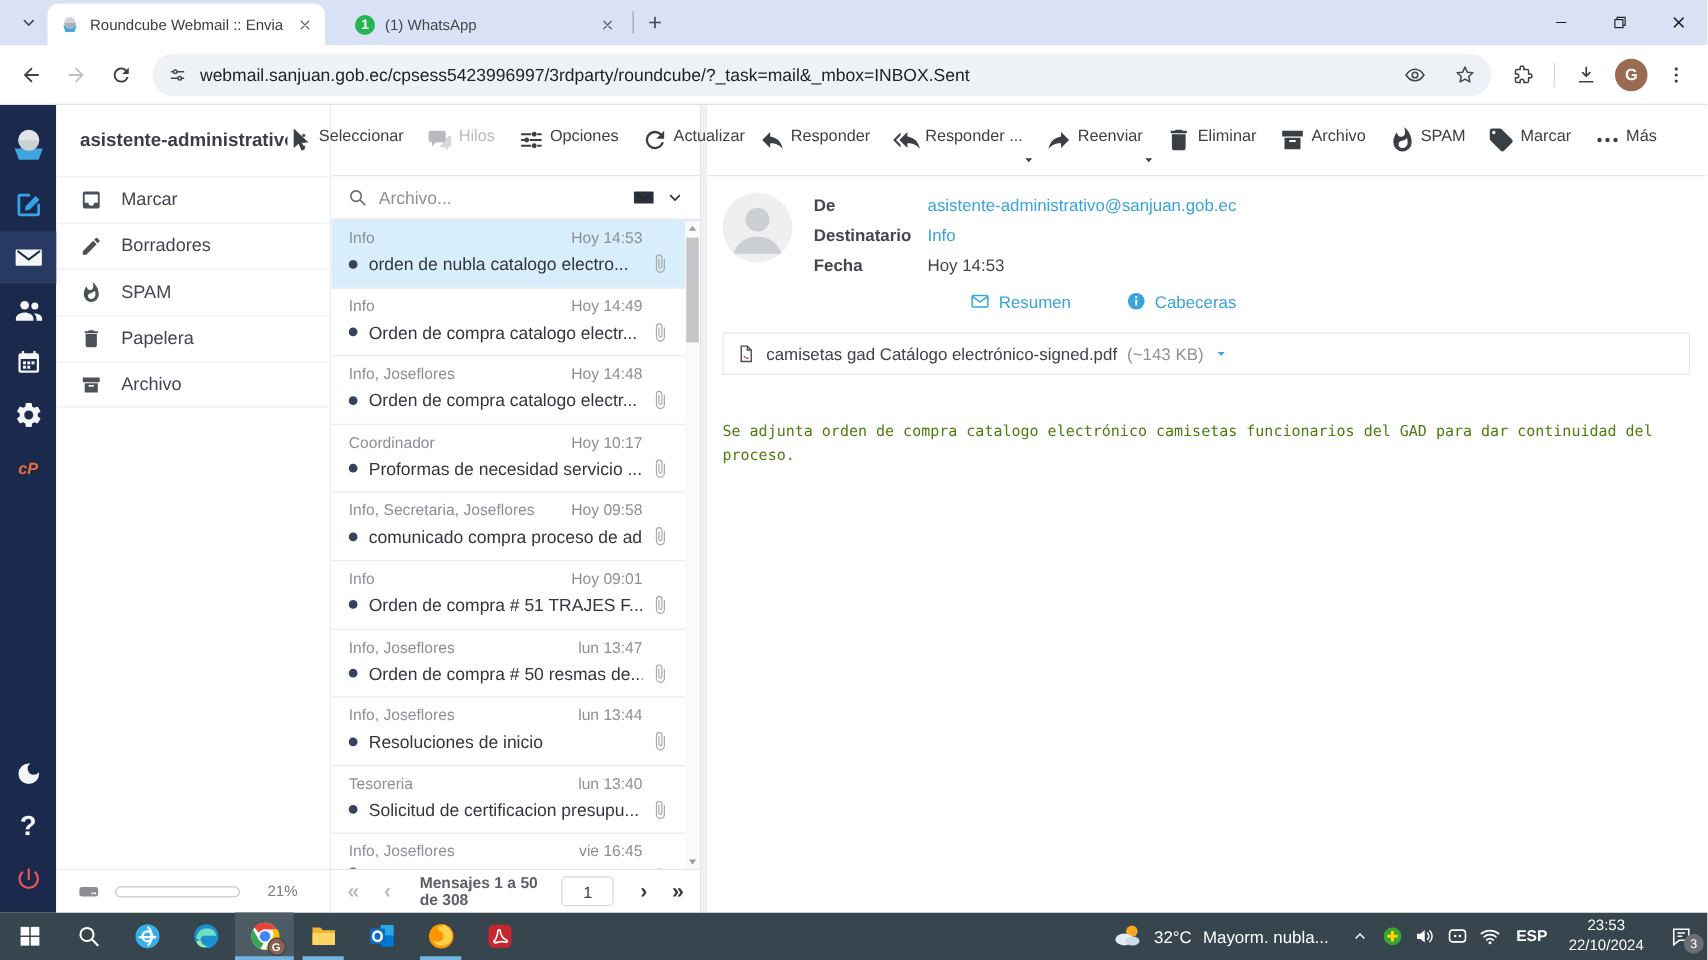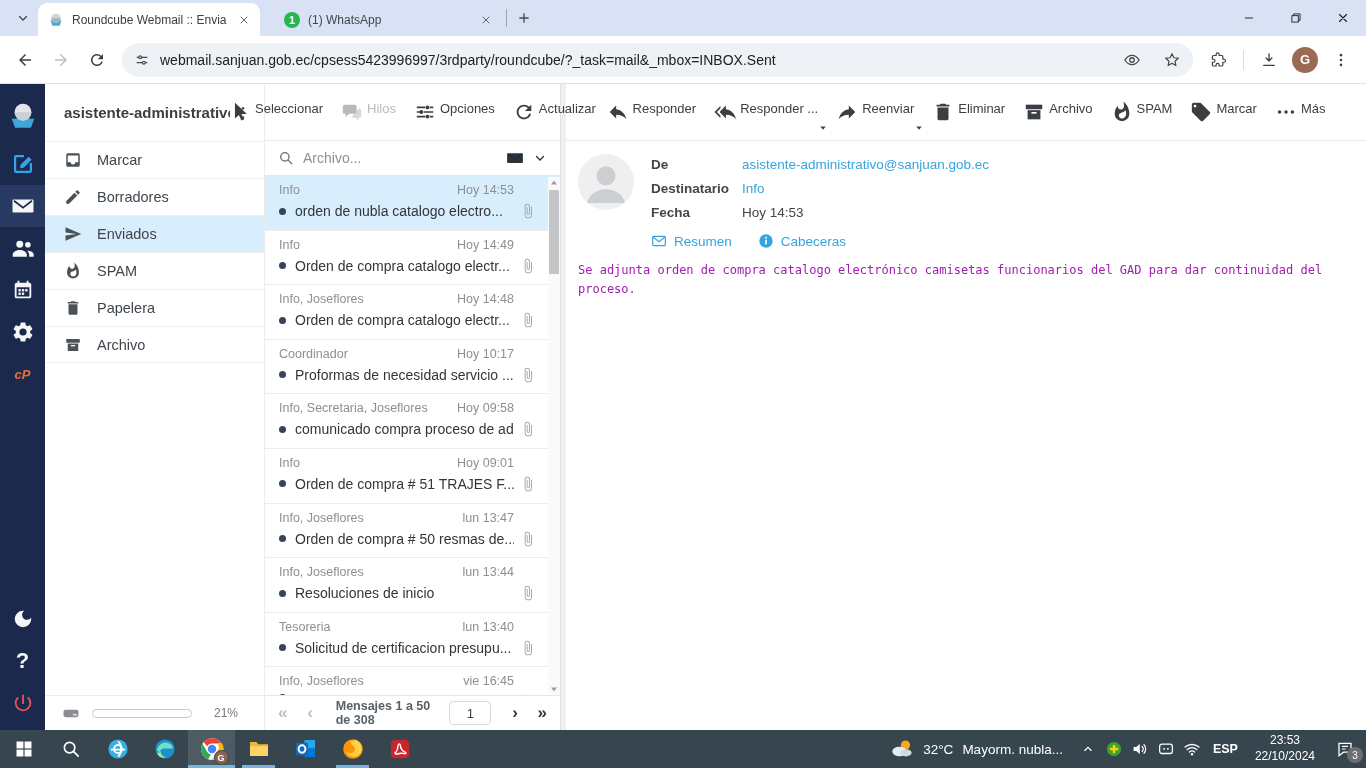--- a/index.html
+++ b/index.html
@@ -116,31 +116,31 @@
   .subjectline { display:flex; align-items:center; gap:10px; margin:6px 0 16px; }
   .subjecttext { font-size:19.5px; font-weight:bold; color:#2e3338; white-space:nowrap; overflow:hidden; }
   .extlink { width:18px; height:18px; border-radius:3px; background:#2da9e8; display:grid; place-items:center; color:#fff; }
   .mailhead { display:flex; gap:17px; }
   .avatar { width:56px; height:56px; border-radius:50%; background:#efefef; overflow:hidden; }
   .headfields { padding-top:3px; }
   .fieldrow { display:flex; font-size:13.5px; margin-bottom:9px; }
   .flabel { width:91px; font-weight:bold; color:#42474c; }
   .fvalue { color:#42474c; }
   .fvalue.link { color:var(--accent,#38a3dc); }
-  .actionsrow { display:flex; gap:26px; margin-top:13px; }
+  .actionsrow { display:flex; gap:44px; margin-top:13px;justify-content:flex-end; }
   .actlink { display:flex; align-items:center; gap:7px; font-size:13.5px; color:var(--accent,#38a3dc); }
   .actlink .icon { color:var(--accent,#38a3dc); }
   .attachbar { margin-top:17px; height:34px; border:1px solid #e8e8e8; display:flex; align-items:center;
     gap:8px; padding:0 10px; font-size:13.5px; }
   .attname { color:#3c4146; }
   .attsize { color:#8d9196; }
   .attcaret { color:#2da9e8; }
   .docicon { color:#4b5055; }
-  .mailbody { margin-top:12px; width:760px; font-family:"DejaVu Sans Mono", monospace;
-    font-size:12px; line-height:1.6; color:#a21caf; }
+  .mailbody { margin-top:36px; width:760px; font-family:"DejaVu Sans Mono", monospace;
+    font-size:12px; line-height:1.6; color:#4d7c0f; }
 
   
   .taskbar { height:38px; background:var(--taskbar,#36454e); display:flex; align-items:center; color:#fff; }
   .tbbtn { width:47px; height:38px; display:grid; place-items:center; position:relative; }
   .tbbtn.active { background:#4d5b64; }
   .tbline { position:absolute; bottom:0; left:7px; right:7px; height:3px; background:#74b4e0; }
   .tbbtn.active .tbline { left:0; right:0; }
   .chromewrap { position:relative; width:26px; height:26px; }
   .gbadge { position:absolute; right:-4px; bottom:-3px; width:15px; height:15px; border-radius:50%;
     background:#8a6353; color:#fff; font-size:9px; font-weight:bold; display:grid; place-items:center;
@@ -407,28 +407,20 @@
           </span>
           <span>Marcar</span>
         </div>
         <div class="folder">
           <span class="icon i18">
             <svg viewBox="0 0 24 24" width="100%" height="100%" fill="currentColor">
               <path d="M3 17.25V21h3.75L17.8 9.94l-3.75-3.75zM20.7 7.04a1 1 0 0 0 0-1.41L18.37 3.3a1 1 0 0 0-1.41 0l-1.84 1.83 3.75 3.75z"></path>
             </svg>
           </span>
           <span>Borradores</span>
-        </div>
-        <div class="folder selected">
-          <span class="icon i18">
-            <svg viewBox="0 0 24 24" width="100%" height="100%" fill="currentColor">
-              <path d="M2 21 23 12 2 3v7l15 2-15 2z"></path>
-            </svg>
-          </span>
-          <span>Enviados</span>
         </div>
         <div class="folder">
           <span class="icon i18">
             <svg viewBox="0 0 24 24" width="100%" height="100%" fill="currentColor">
               <path d="M13.5.67s.74 2.65.74 4.8c0 2.06-1.35 3.73-3.41 3.73S7.2 7.53 7.2 5.47l.03-.36C5.21 7.51 4 10.62 4 14a8 8 0 0 0 16 0C20 8.61 17.41 3.8 13.5.67zM11.71 19c-1.78 0-3.22-1.4-3.22-3.14 0-1.62 1.05-2.76 2.81-3.12 1.77-.36 3.6-1.21 4.62-2.58.39 1.29.59 2.65.59 4.04A4.8 4.8 0 0 1 11.71 19z"></path>
             </svg>
           </span>
           <span>SPAM</span>
         </div>
         <div class="folder">
@@ -822,20 +814,36 @@
                     <circle cx="12" cy="12" r="10"></circle>
                     <rect x="10.8" y="10" width="2.4" height="7" fill="#fff"></rect>
                     <circle cx="12" cy="7" r="1.4" fill="#fff"></circle>
                   </svg>
                 </span>
                 <span>Cabeceras</span>
               </span>
             </div>
           </div>
       </div>
+      <div class="attachbar">
+        <span class="icon i16 docicon">
+            <svg viewBox="0 0 24 24" width="100%" height="100%" fill="currentColor">
+              <path d="M6 2.8h7.3L18 7.5v13.7H6z" fill="none" stroke="currentColor" stroke-width="1.7"></path>
+              <path d="M13.3 2.8v4.7H18" fill="none" stroke="currentColor" stroke-width="1.7"></path>
+              <path d="M9 14.5c1.6 2.6 4 3.4 6 2.8" fill="none" stroke="#c9413f" stroke-width="1.4"></path>
+            </svg>
+          </span>
+        <span class="attname">camisetas gad Catálogo electrónico-signed.pdf</span>
+        <span class="attsize">(~143 KB)</span>
+        <span class="icon i12 attcaret">
+            <svg viewBox="0 0 24 24" width="100%" height="100%" fill="currentColor">
+              <path d="M6.5 9h11L12 15.5z"></path>
+            </svg>
+          </span>
+      </div>
       <div class="mailbody">Se adjunta orden de compra catalogo electrónico camisetas funcionarios del GAD para dar continuidad del proceso.</div>
     </div>
   </div>
 </div>
 
 <div class="taskbar">
   <div class="tbbtn">
       <span class="icon i20">
         <svg viewBox="0 0 24 24" width="100%" height="100%" fill="currentColor">
           <rect x="3" y="3" width="8.3" height="8.3"></rect>

